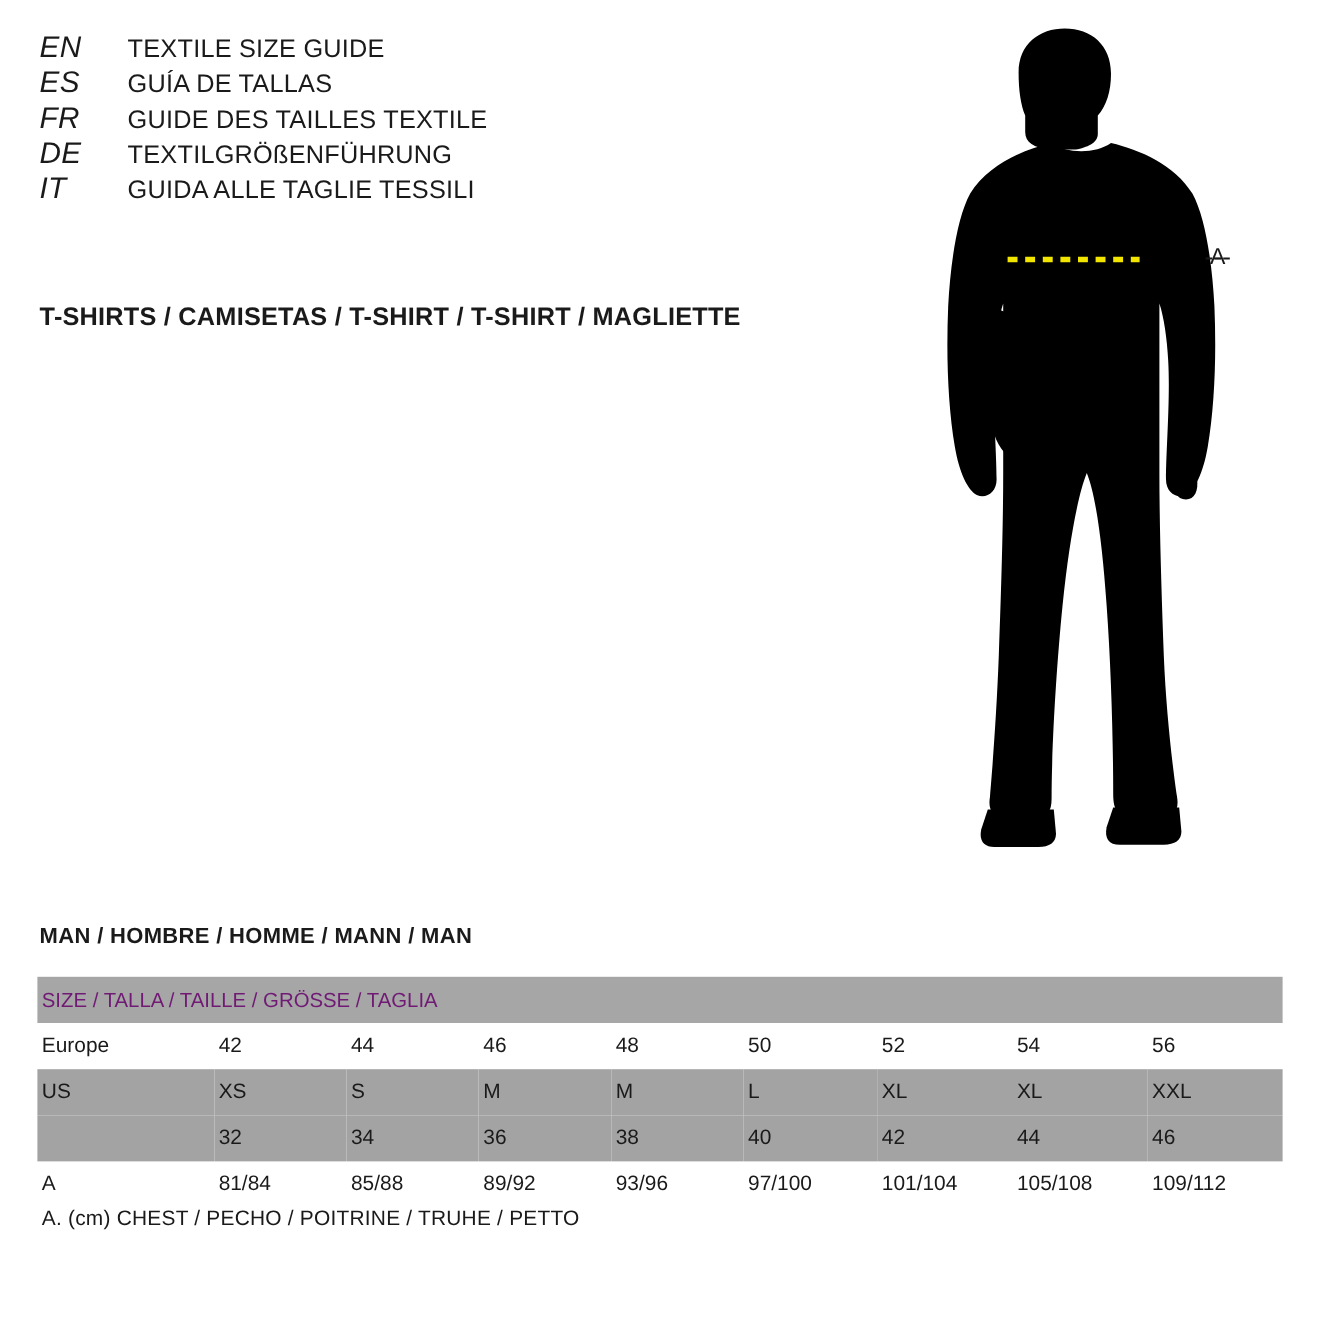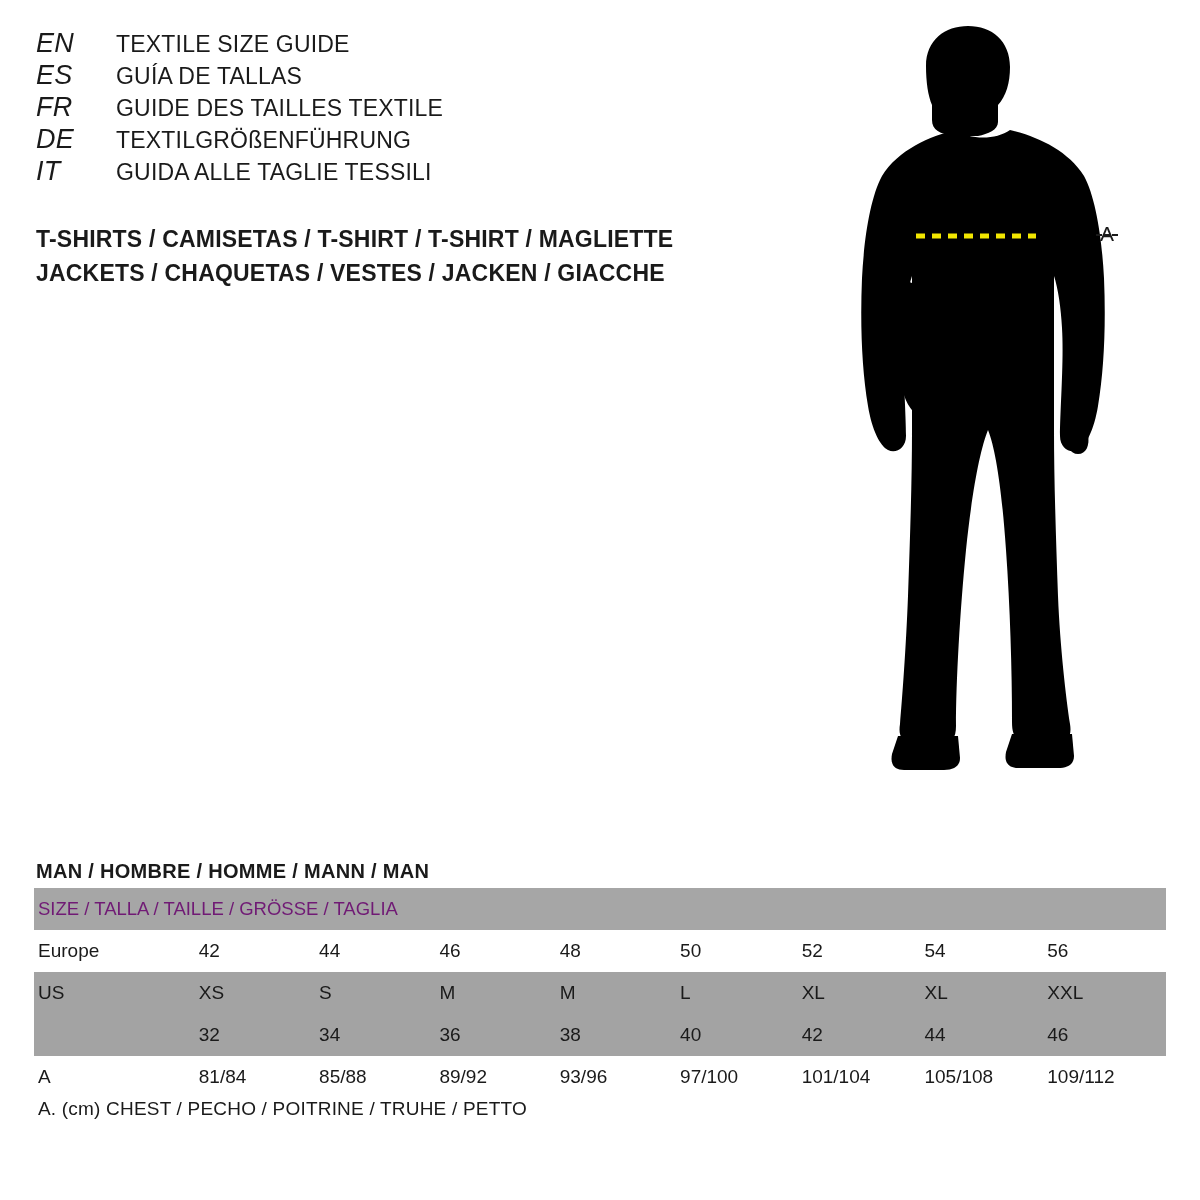--- a/index.html
+++ b/index.html
@@ -45,20 +45,21 @@
     left: 36px;
     top: 222px;
     width: 780px;
   }
   .cat-line {
     font-size: 23px;
     font-weight: bold;
     letter-spacing: 0.2px;
     line-height: 34px;
     white-space: nowrap;
+    margin-top: 48px;
   }
 
   
   .figure-wrap {
     position: absolute;
     left: 820px;
     top: 10px;
     width: 360px;
     height: 790px;
   }
@@ -76,21 +77,21 @@
     left: 1096px;
     top: 234px;
     width: 22px;
     border-top: 2px dashed #1a1a1a;
   }
 
   
   .table-title {
     position: absolute;
     left: 36px;
-    top: 860px;
+    top: 840px;
     font-size: 20px;
     font-weight: bold;
     letter-spacing: 0.3px;
   }
   table.size-table {
     position: absolute;
     left: 34px;
     top: 888px;
     width: 1132px;
     border-collapse: collapse;
@@ -144,21 +145,20 @@
     <div class="lang-text">TEXTILGRÖßENFÜHRUNG</div>
   </div>
   <div class="lang-row">
     <div class="lang-code">IT</div>
     <div class="lang-text">GUIDA ALLE TAGLIE TESSILI</div>
   </div>
 </div>
 
 <div class="cat-block">
   <div class="cat-line">T-SHIRTS / CAMISETAS / T-SHIRT / T-SHIRT / MAGLIETTE</div>
-  <div class="cat-line">JACKETS / CHAQUETAS / VESTES / JACKEN / GIACCHE</div>
 </div>
 
 <div class="figure-wrap">
   <svg class="figure-svg" width="360" height="790" viewBox="0 0 360 790" xmlns="http://www.w3.org/2000/svg">
 
     <path fill="#000000" d="M106,56 C106,30 125,16 148,16 C172,16 190,31 190,57 C190,73 186,86 178,95
              L178,112 C178,120 168,124 158,126 L134,126 C120,124 112,120 112,110 L112,95
              C108,86 106,72 106,56 Z"></path>
 
     <path fill="#000000" d="M136,120

